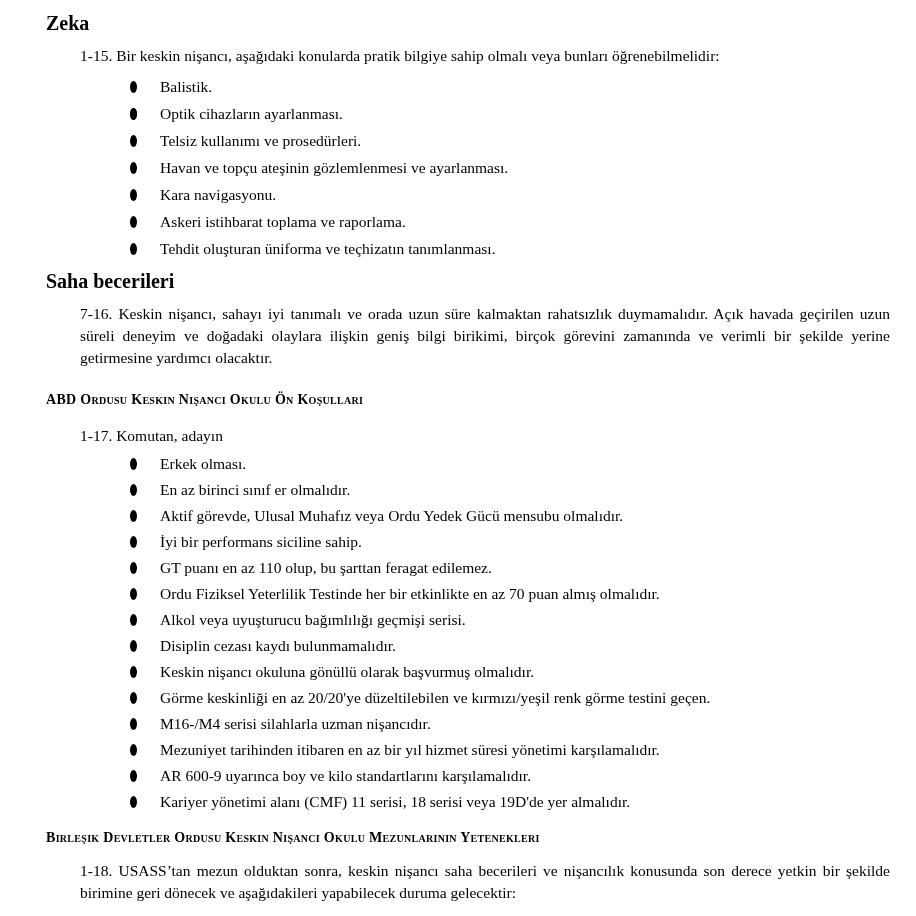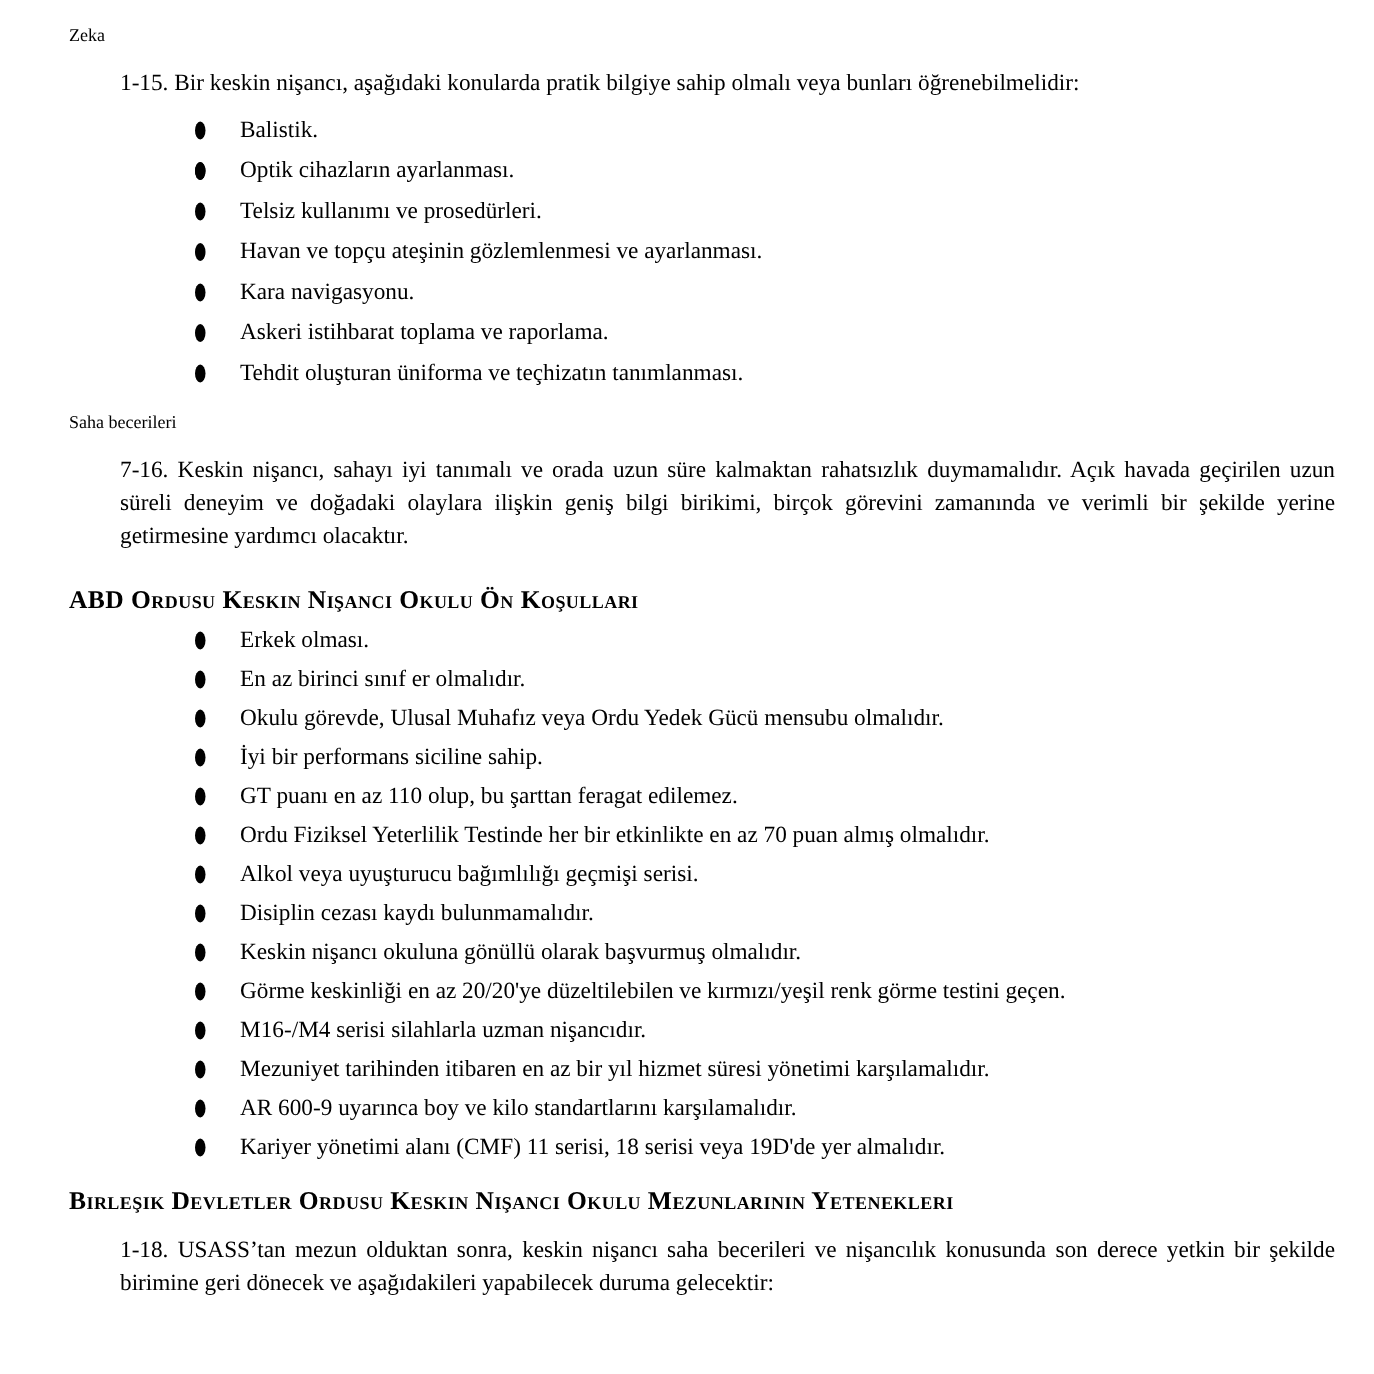--- a/index.html
+++ b/index.html
@@ -17,27 +17,27 @@
   }
   .page {
     box-sizing: border-box;
     width: 916px;
     height: 916px;
     padding: 12px 26px 0 46px;
     background: #ffffff;
     overflow: hidden;
   }
   .subheading {
-    font-size: 12px;
-    font-weight: normal;
+    font-size: 20px;
+    font-weight: bold;
     line-height: 18px;
     margin: 0;
   }
   .heading-caps {
-    font-size: 17px;
+    font-size: 14px;
     font-weight: bold;
     font-variant: small-caps;
     letter-spacing: 0.3px;
     line-height: 20px;
     margin: 0;
   }
   .para {
     margin: 13px 0 0 0;
     padding-left: 34px;
     line-height: 22px;
@@ -99,24 +99,25 @@
     </ul>
   </section>
 
   <section class="sec-saha">
     <h3 class="subheading">Saha becerileri</h3>
     <p class="para justify">7-16. Keskin nişancı, sahayı iyi tanımalı ve orada uzun süre kalmaktan rahatsızlık duymamalıdır. Açık havada geçirilen uzun süreli deneyim ve doğadaki olaylara ilişkin geniş bilgi birikimi, birçok görevini zamanında ve verimli bir şekilde yerine getirmesine yardımcı olacaktır.</p>
   </section>
 
   <section class="sec-abd">
     <h2 class="heading-caps">ABD Ordusu Keskin Nişancı Okulu Ön Koşulları</h2>
+    <p class="para">1-17. Komutan, adayın</p>
     <ul class="bullets bullets-tight">
       <li class="bullet-item"><span class="bullet-marker"></span><span>Erkek olması.</span></li>
       <li class="bullet-item"><span class="bullet-marker"></span><span>En az birinci sınıf er olmalıdır.</span></li>
-      <li class="bullet-item"><span class="bullet-marker"></span><span>Okulu görevde, Ulusal Muhafız veya Ordu Yedek Gücü mensubu olmalıdır.</span></li>
+      <li class="bullet-item"><span class="bullet-marker"></span><span>Aktif görevde, Ulusal Muhafız veya Ordu Yedek Gücü mensubu olmalıdır.</span></li>
       <li class="bullet-item"><span class="bullet-marker"></span><span>İyi bir performans siciline sahip.</span></li>
       <li class="bullet-item"><span class="bullet-marker"></span><span>GT puanı en az 110 olup, bu şarttan feragat edilemez.</span></li>
       <li class="bullet-item"><span class="bullet-marker"></span><span>Ordu Fiziksel Yeterlilik Testinde her bir etkinlikte en az 70 puan almış olmalıdır.</span></li>
       <li class="bullet-item"><span class="bullet-marker"></span><span>Alkol veya uyuşturucu bağımlılığı geçmişi serisi.</span></li>
       <li class="bullet-item"><span class="bullet-marker"></span><span>Disiplin cezası kaydı bulunmamalıdır.</span></li>
       <li class="bullet-item"><span class="bullet-marker"></span><span>Keskin nişancı okuluna gönüllü olarak başvurmuş olmalıdır.</span></li>
       <li class="bullet-item"><span class="bullet-marker"></span><span>Görme keskinliği en az 20/20'ye düzeltilebilen ve kırmızı/yeşil renk görme testini geçen.</span></li>
       <li class="bullet-item"><span class="bullet-marker"></span><span>M16-/M4 serisi silahlarla uzman nişancıdır.</span></li>
       <li class="bullet-item"><span class="bullet-marker"></span><span>Mezuniyet tarihinden itibaren en az bir yıl hizmet süresi yönetimi karşılamalıdır.</span></li>
       <li class="bullet-item"><span class="bullet-marker"></span><span>AR 600-9 uyarınca boy ve kilo standartlarını karşılamalıdır.</span></li>

